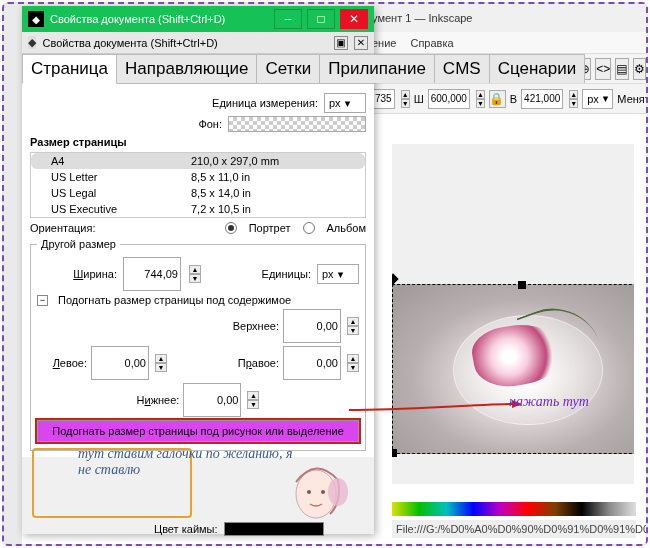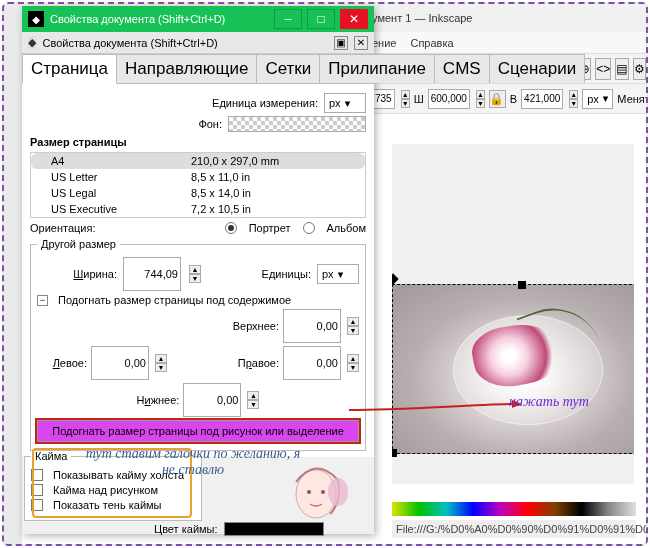--- a/index.html
+++ b/index.html
@@ -56,21 +56,21 @@
   fieldset.other legend { padding: 0 4px; }
   .num { width: 58px; height: 20px; border: 1px solid #aaa; background: #fff; padding: 16px 2px; display: flex; align-items: center; justify-content: flex-end; position: relative; }
   .spin { width:12px; display:flex; flex-direction:column; margin-left:2px; }
   .spin div{height:9px;border:1px solid #aaa;font-size:7px;line-height:7px;text-align:center;background:#eee;}
   .tree-toggle { width:11px;height:11px;border:1px solid #888;display:inline-flex;align-items:center;justify-content:center;font-size:9px;line-height:9px; margin-right:4px;}
   .fit-btn { border: 1px solid #999; background: #d946ef; padding: 4px 8px; width: 100%; text-align: center; box-shadow: 0 0 0 2px #c2231a; }
   .arrow-anno { position:absolute; pointer-events:none; }
   fieldset.border { position:absolute; left:20px; top:446px; width:178px; border:1px solid #bbb; padding:4px 6px 6px; background:#fff; }
   fieldset.border legend{padding:0 4px;}
   .chk { width:12px;height:12px;border:1px solid #777;display:inline-block;vertical-align:middle;margin-right:4px; }
-  .anno-checks { position:absolute; left:74px; top:442px; color:#3a5a8a; font-style:italic; font-family:Georgia,serif; font-size:14px; line-height:16px; width:230px; text-align:center; }
+  .anno-checks { position:absolute; left:74px; top:442px; color:#3a5a8a; font-style:italic; font-family:Georgia,serif; font-size:14px; line-height:16px; width:230px; }
   .color-row { position:absolute; left:150px; top:518px; display:flex; align-items:center; gap:6px; }
   .hl-border { position:absolute; left:28px; top:444px; width:160px; height:70px; border:2px solid #e8a030; border-radius:4px; }
   .face { position:absolute; left:278px; top:458px; width:72px; height:60px; }
   .face svg{width:100%;height:100%;}
 </style>
 </head>
 <body>
 
 <div class="outer-border">
 
@@ -259,35 +259,20 @@
             <div class="spin">
               <div>▲</div>
               <div>▼</div>
             </div>
         </div>
         <button class="fit-btn">Подогнать размер страницы под рисунок или выделение</button>
       </fieldset>
     </div>
   </div>
 
-  <fieldset class="border">
-    <legend>Кайма</legend>
-    <div class="row">
-        <span class="chk"></span>
-        <span>Показывать кайму холста</span>
-      </div>
-    <div class="row">
-        <span class="chk"></span>
-        <span>Кайма над рисунком</span>
-      </div>
-    <div class="row">
-        <span class="chk"></span>
-        <span>Показать тень каймы</span>
-      </div>
-  </fieldset>
   <div class="hl-border"></div>
   <div class="color-row">
     <span>Цвет каймы:</span>
     <div style="width:100px;height:14px;background:#000;border:1px solid #888"></div>
   </div>
 
   <svg class="arrow-anno" style="left:340px;top:396px;width:180px;height:40px">
     <path d="M5,10 C60,10 120,5 168,4" stroke="#c2231a" stroke-width="2" fill="none"></path>
     <polygon points="168,0 178,4 168,8" fill="#c2231a"></polygon>
   </svg>

